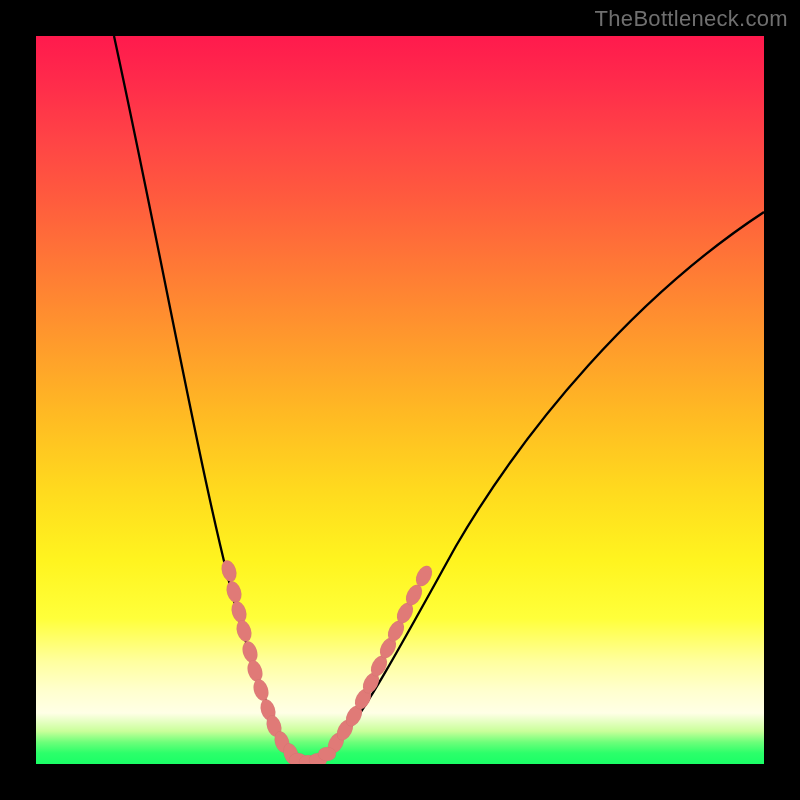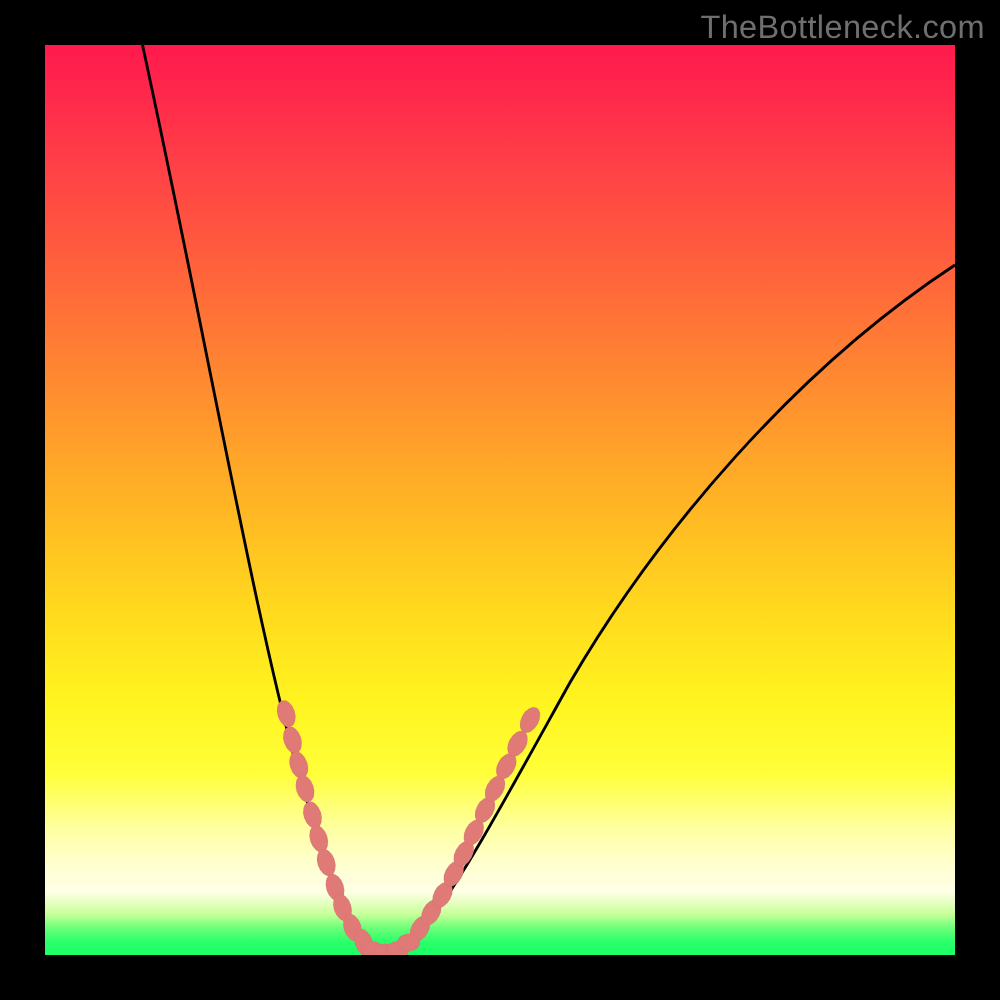--- a/index.html
+++ b/index.html
@@ -48,21 +48,21 @@
       #6dff7a 97%,
       #2cff6a 98.5%,
       #1aff66 100%
     );
   }
   .watermark {
     position: absolute;
     top: 6px;
     right: 12px;
     color: #6f6f6f;
-    font-size: 26px;
+    font-size: 22px;
     letter-spacing: 0.3px;
     user-select: none;
   }
   svg.curves {
     position: absolute;
     inset: 0;
   }
   .curve {
     fill: none;
     stroke: #000;

